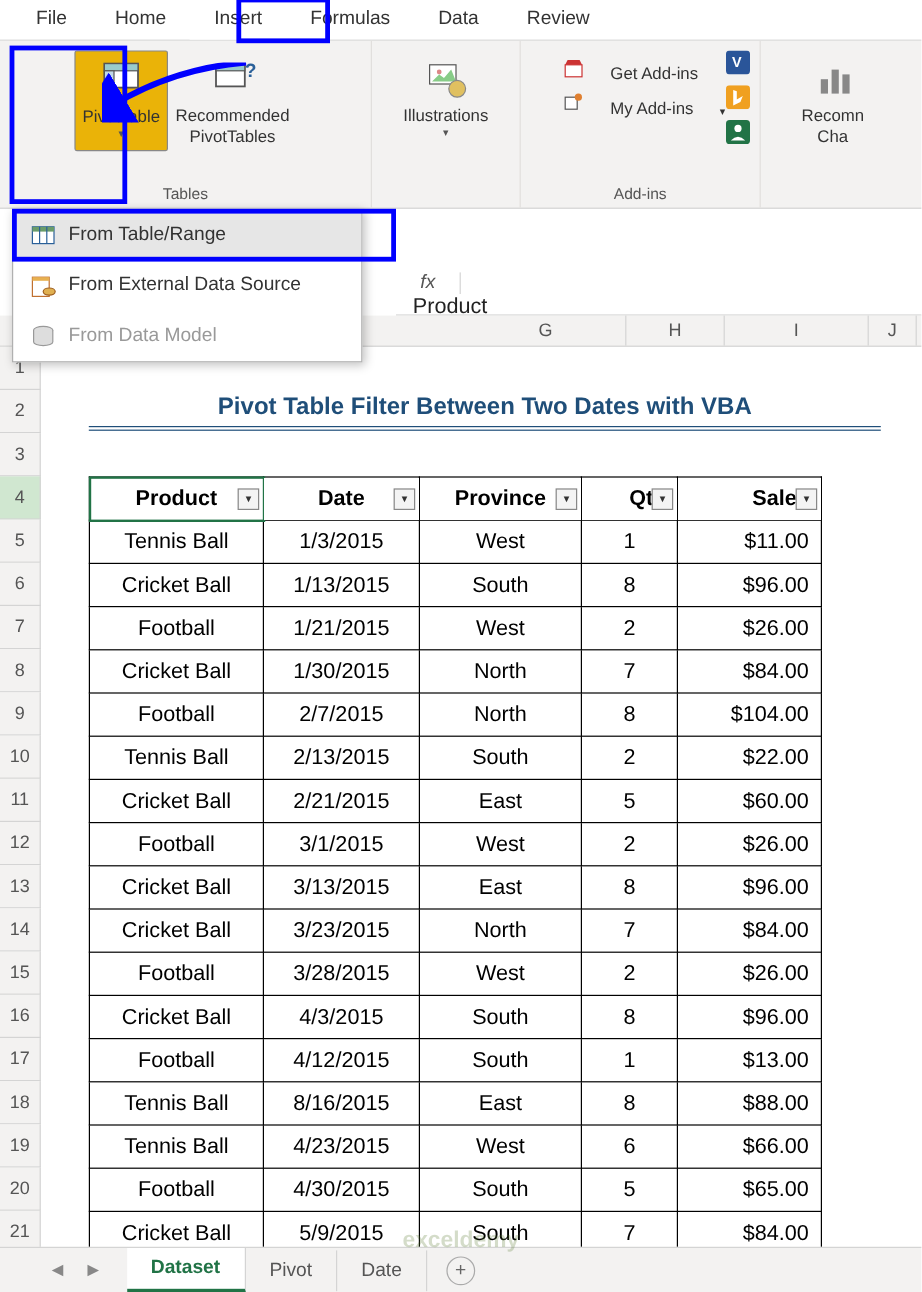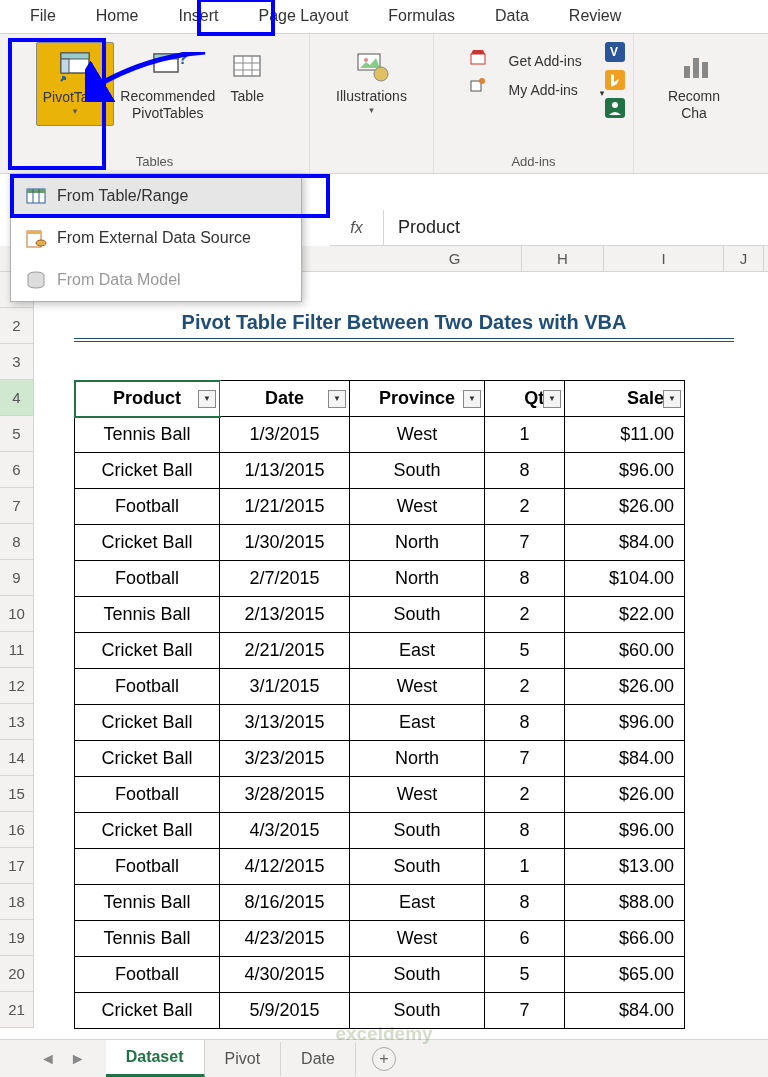--- a/index.html
+++ b/index.html
@@ -85,21 +85,20 @@
 
 .pivot-highlight { position: absolute; border: 4px solid #0000ff; z-index: 22; pointer-events: none; }
 </style>
 </head>
 <body>
 
 <div class="ribbon-tabs">
   <div class="ribbon-tab">File</div>
   <div class="ribbon-tab">Home</div>
   <div class="ribbon-tab active">Insert</div>
-  <div class="ribbon-tab">Page Layout</div>
   <div class="ribbon-tab">Formulas</div>
   <div class="ribbon-tab">Data</div>
   <div class="ribbon-tab">Review</div>
 </div>
 <div class="tab-highlight" style="top:-2px; left:197px; width:78px; height:38px;"></div>
 
 <div class="ribbon">
   <div class="ribbon-group" style="width:310px;">
     <div class="ribbon-row">
       <div class="ribbon-btn-large highlighted">
@@ -118,32 +117,20 @@
         <div class="ribbon-icon">
           <svg width="40" height="40" viewBox="0 0 40 40">
               <rect x="6" y="8" width="24" height="18" fill="#fff" stroke="#555" stroke-width="1.5"></rect>
               <rect x="6" y="8" width="24" height="5" fill="#9cc" stroke="#555"></rect>
               <text x="30" y="18" font-size="16" fill="#2a6099" font-weight="bold">?</text>
             </svg>
         </div>
         <span class="btn-label" style="white-space:pre-line;">Recommended
 PivotTables</span>
       </div>
-      <div class="ribbon-btn-large">
-        <div class="ribbon-icon">
-          <svg width="40" height="40" viewBox="0 0 40 40">
-              <rect x="7" y="10" width="26" height="20" fill="#fff" stroke="#888" stroke-width="1.5"></rect>
-              <line x1="7" y1="17" x2="33" y2="17" stroke="#888"></line>
-              <line x1="7" y1="24" x2="33" y2="24" stroke="#888"></line>
-              <line x1="16" y1="10" x2="16" y2="30" stroke="#888"></line>
-              <line x1="25" y1="10" x2="25" y2="30" stroke="#888"></line>
-            </svg>
-        </div>
-        <span class="btn-label">Table</span>
-      </div>
     </div>
     <div class="ribbon-group-label">Tables</div>
   </div>
 
   <div class="ribbon-group" style="width:124px;">
     <div class="ribbon-btn-large">
       <div class="ribbon-icon">
         <svg width="40" height="40" viewBox="0 0 40 40">
             <rect x="6" y="8" width="22" height="16" fill="#fff" stroke="#555"></rect>
             <circle cx="14" cy="14" r="2" fill="#d88"></circle>
@@ -238,21 +225,21 @@
   <div class="dropdown-item disabled">
     <span class="dd-icon"><svg width="22" height="22">
           <ellipse cx="11" cy="6" rx="8" ry="3" fill="#ddd" stroke="#999"></ellipse>
           <path d="M3 6 v10 a8 3 0 0 0 16 0 v-10" fill="#ddd" stroke="#999"></path>
         </svg></span>
     <span>From Data Model</span>
   </div>
 </div>
 <div class="dropdown-highlight-box" style="top:174px; left:10px; width:320px; height:44px;"></div>
 
-<div class="formula-bar" style="margin-left:330px; margin-top:36px;">
+<div class="formula-bar" style="margin-left:330px; margin-top:53px;flex-direction:column;">
   <div class="fx-label">fx</div>
   <div class="fx-input">Product</div>
 </div>
 
 <div class="col-headers">
   <div class="rowhead-spacer"></div>
   <div style="width:354px;"></div>
   <div class="colh" style="width:134px;">G</div>
   <div class="colh" style="width:82px;">H</div>
   <div class="colh" style="width:120px;">I</div>

